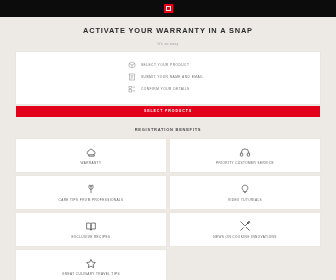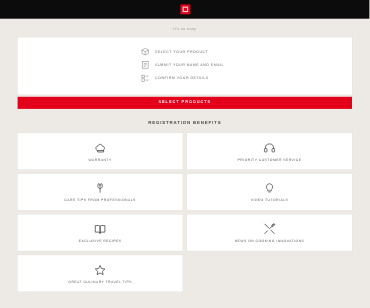--- a/index.html
+++ b/index.html
@@ -134,20 +134,21 @@
 </style>
 </head>
 <body>
 
 <div class="topbar">
   <div class="logo"></div>
 </div>
 
 <div class="page">
 
+  <h1 class="title">ACTIVATE YOUR WARRANTY IN A SNAP</h1>
   <div class="subtitle">It's so easy</div>
 
   <div class="steps-panel">
 
     <div class="step">
       <span class="step-ico">
         <svg viewBox="0 0 24 24" fill="none" stroke="currentColor" stroke-width="1.6">
           <path d="M3 7.5 12 3l9 4.5v9L12 21l-9-4.5z"></path>
           <path d="M3 7.5 12 12l9-4.5M12 12v9"></path>
         </svg>

